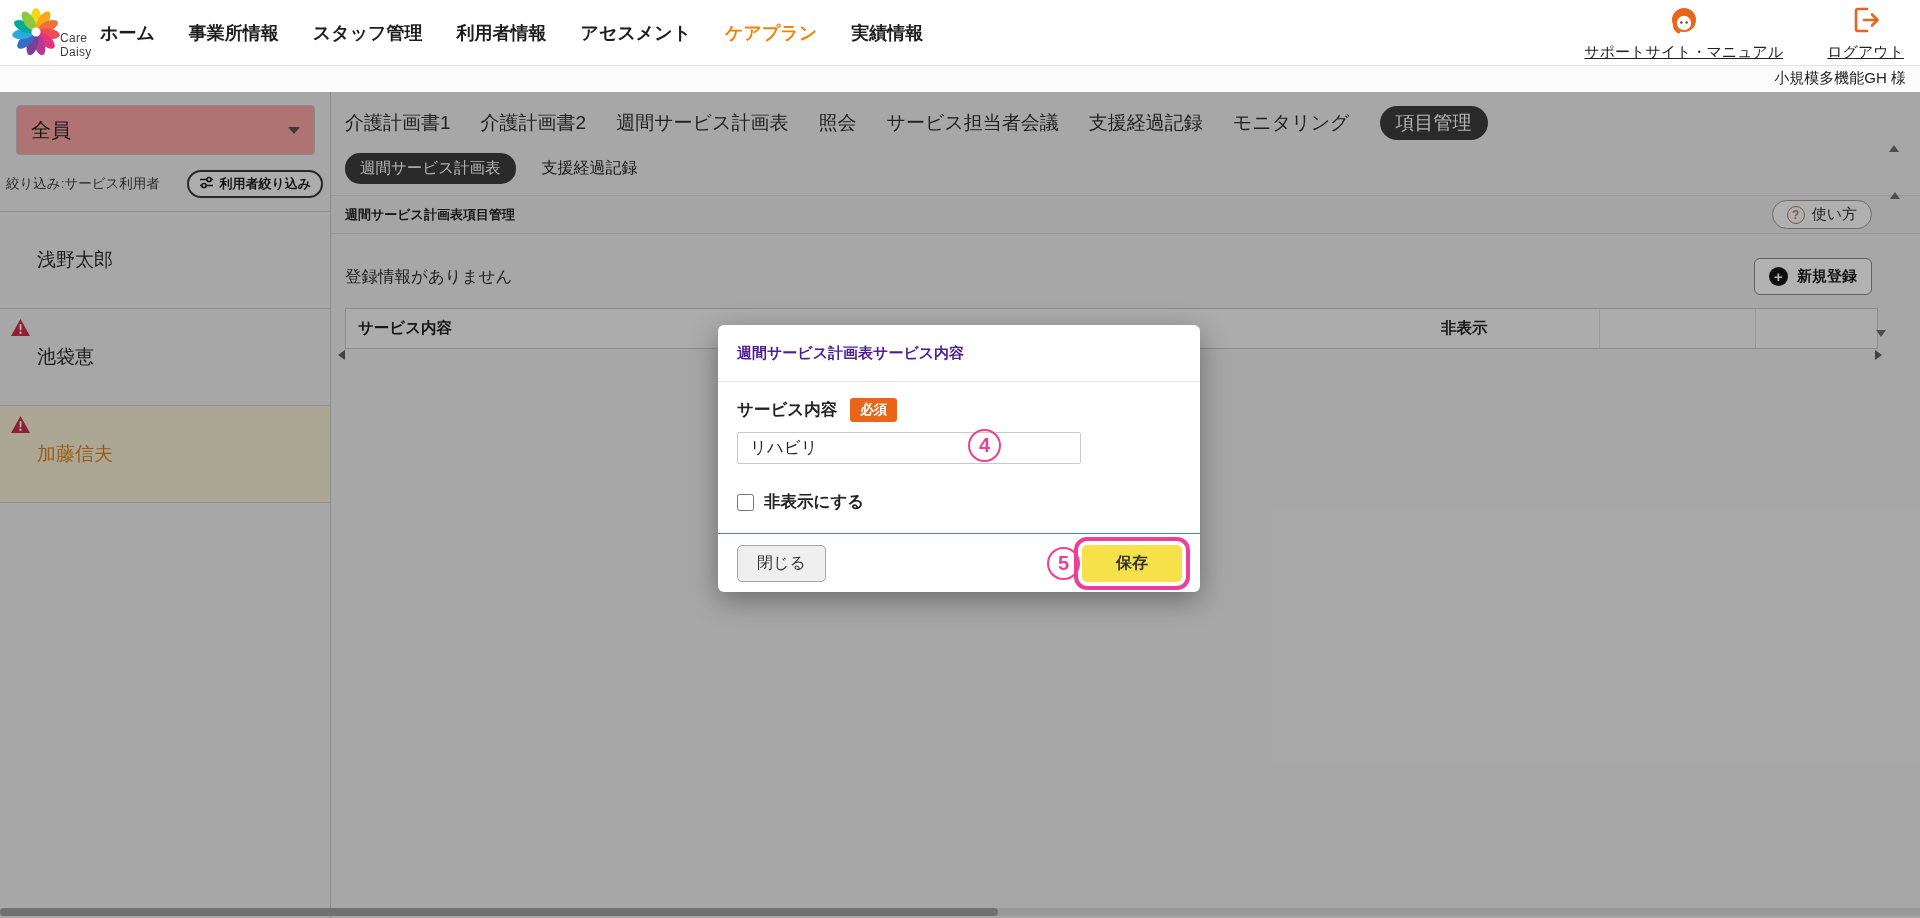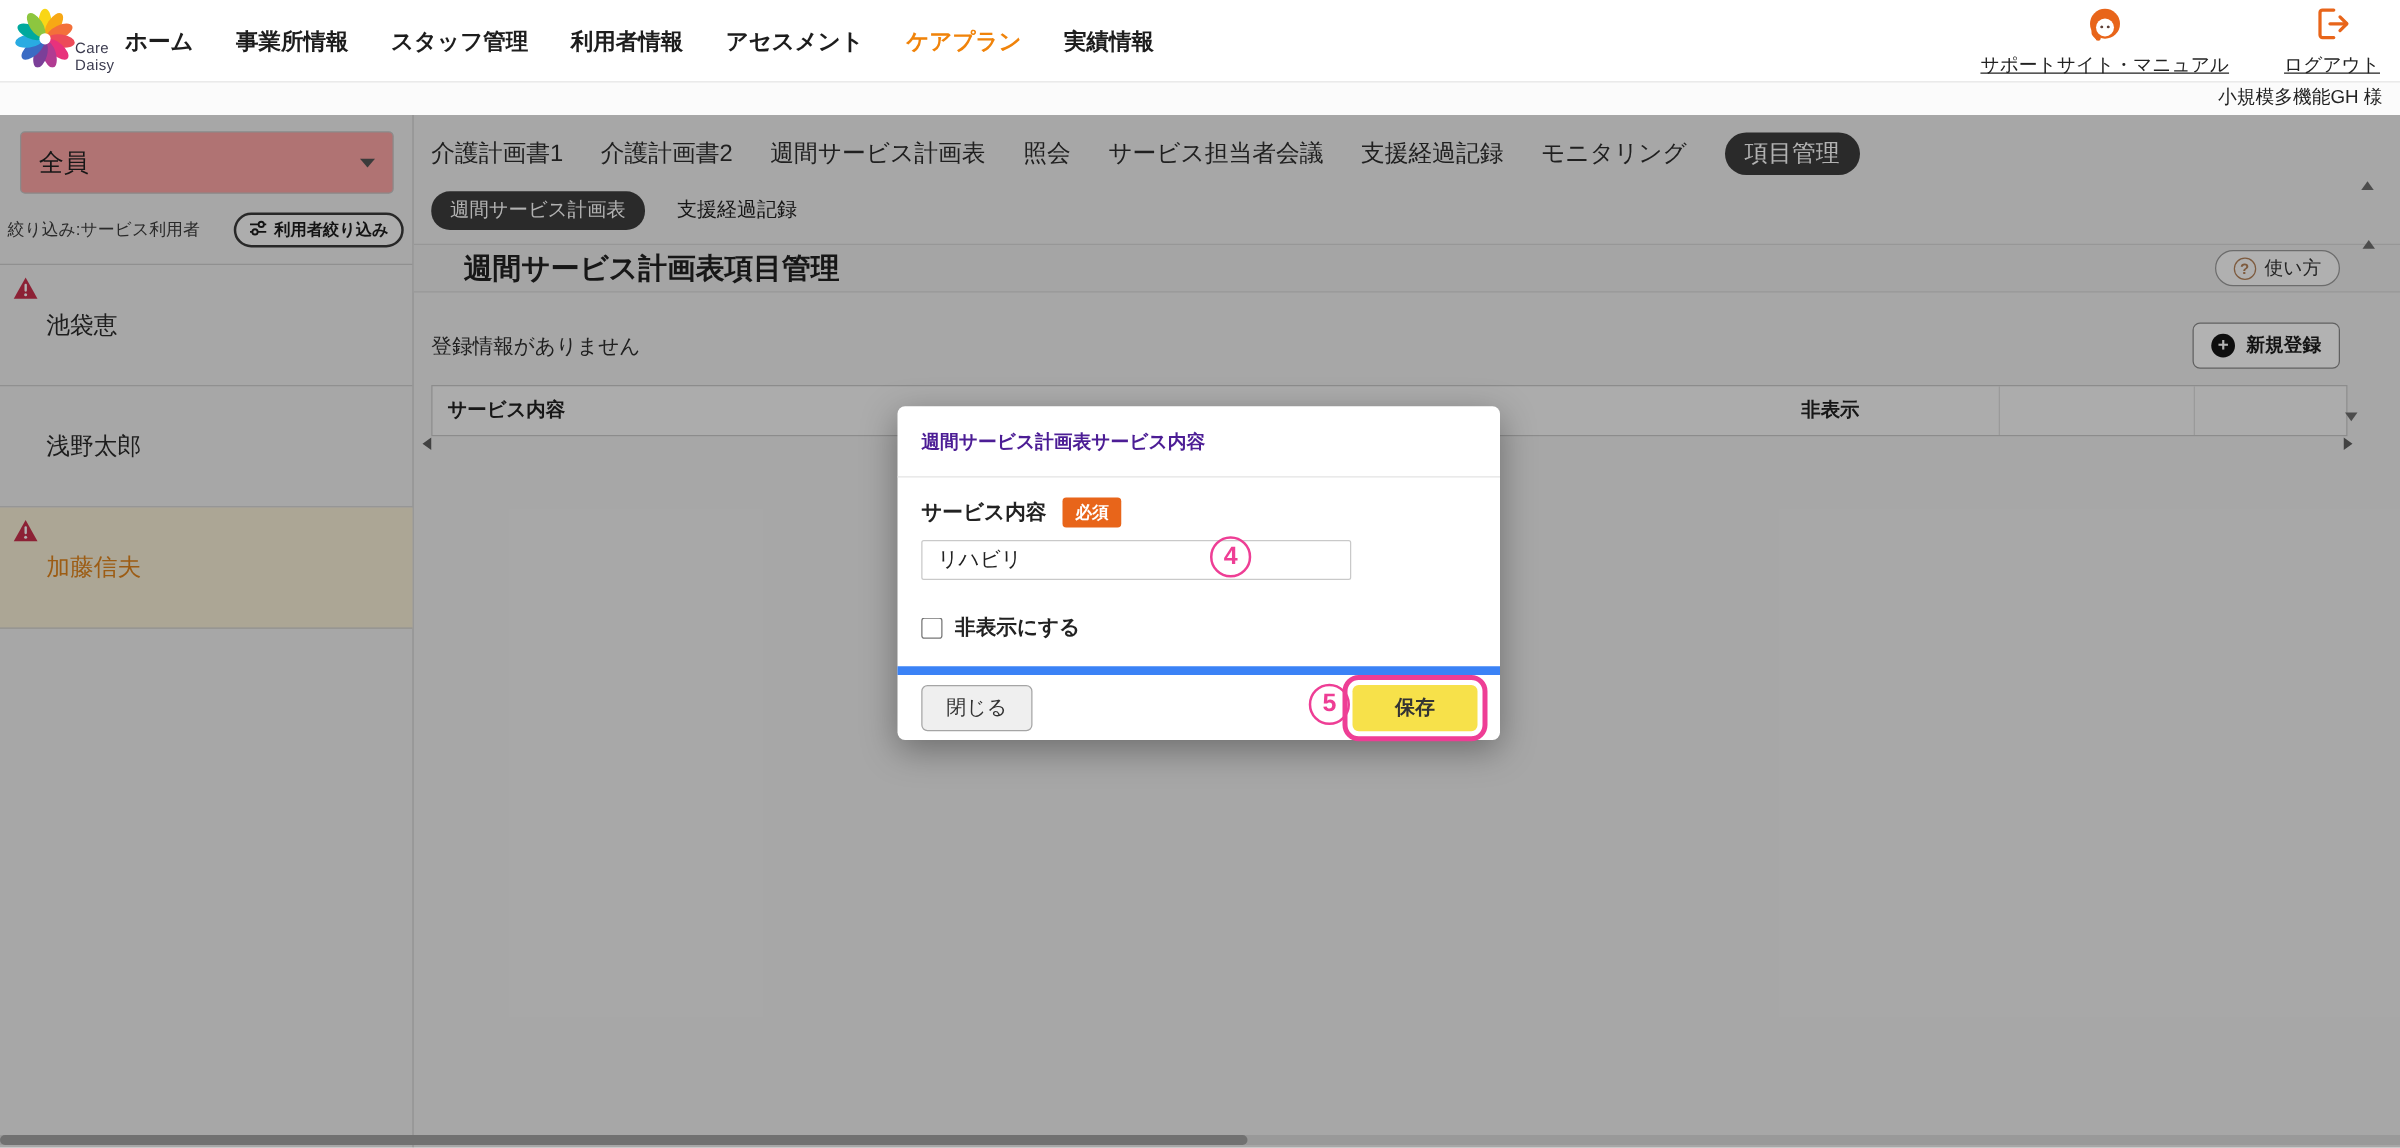--- a/index.html
+++ b/index.html
@@ -43,21 +43,21 @@
   
   .main { position:absolute; left:331px; top:92px; right:0; bottom:0; background:#f0f0f0; }
   .tabs-row { display:flex; align-items:center; gap:30px; padding:14px 0 0 14px; font-size:19px; color:#2e2e2e; }
   .tab { cursor:pointer; white-space:nowrap; }
   .tab.active { background:#3d3d3d; color:#fff; border-radius:17px; padding:4px 16px; }
   .subtabs-row { display:flex; align-items:center; gap:26px; padding:13px 0 11px 14px; font-size:16px; }
   .subtab { cursor:pointer; }
   .subtab.active { background:#3d3d3d; color:#fff; border-radius:15px; padding:5px 15px; font-size:15.5px; }
   .section-header { height:39px; border-top:1px solid #d9d9d9; border-bottom:1px solid #d9d9d9;
                     background:#ececec; display:flex; align-items:center; padding:0 48px 0 14px; }
-  .section-title { font-size:23px; font-weight:bold; color:#222;margin-left:26px; }
+  .section-title { font-size:13px; font-weight:bold; color:#222; }
   .help-button { margin-left:auto; display:flex; align-items:center; gap:7px; background:#fcfcfc;
                  border:1px solid #9b9b9b; border-radius:16px; padding:4px 14px; font-size:15px;
                  color:#333; cursor:pointer; }
   .help-icon { width:18px; height:18px; border-radius:50%; border:1.5px solid #b5835a; color:#b5835a;
                font-size:12px; font-weight:bold; display:flex; align-items:center; justify-content:center; }
   .content-row { display:flex; align-items:center; padding:24px 48px 0 14px; }
   .empty-message { font-size:16.5px; color:#2e2e2e; }
   .new-button { margin-left:auto; display:flex; align-items:center; gap:9px; background:#fff;
                 border:1px solid #8a8a8a; border-radius:6px; padding:8px 14px; font-size:15px;
                 font-weight:bold; color:#1c1c1c; cursor:pointer; }
@@ -89,21 +89,21 @@
   .modal-header { height:57px; display:flex; align-items:center; padding:0 19px;
                   border-bottom:1px solid #e4e4e4; font-size:15px; font-weight:bold; color:#4c1d95; }
   .modal-body { padding:16px 19px 0; }
   .field-label-row { display:flex; align-items:center; gap:13px; font-size:16.5px; font-weight:bold; }
   .required-badge { background:#e8651a; color:#fff; font-size:13.5px; font-weight:bold;
                     padding:3px 10px; border-radius:3px; }
   .text-input { margin-top:10px; width:344px; height:32px; border:1px solid #c9c9c9; border-radius:2px;
                 font-size:16.5px; padding:0 12px; font-family:inherit; color:#222; background:#fff; }
   .checkbox-row { margin-top:27px; display:flex; align-items:center; gap:10px; font-size:16.5px; font-weight:bold; }
   .checkbox-row input { width:17px; height:17px; }
-  .modal-footer { position:absolute; left:0; right:0; bottom:0; height:59px; border-top:7px solid #3b82f6;
+  .modal-footer { position:absolute; left:0; right:0; bottom:0; height:59px; border-top:1px solid #3b82f6;
                   display:flex; align-items:center; padding:0 10px 0 19px; }
   .close-button { background:#efefef; border:1px solid #a5a5a5; border-radius:5px; padding:7px 19px;
                   font-size:16px; color:#333; font-family:inherit; cursor:pointer; }
   .save-wrap { margin-left:auto; border:4px solid #ee3e95; border-radius:13px; padding:4px; }
   .save-button { background:#f7e14a; border:none; border-radius:5px; padding:8px 34px; font-size:16px;
                  font-weight:bold; color:#333; font-family:inherit; cursor:pointer; }
   .ann { position:absolute; width:33px; height:33px; border:2.5px solid #ee3e95; border-radius:50%;
          color:#ee3e95; font-size:20px; font-weight:bold; display:flex; align-items:center;
          justify-content:center; background:transparent; }
   .ann-input { left:250px; top:104px; }
@@ -188,31 +188,31 @@
             <circle cx="10" cy="3.5" r="2.1"></circle>
           <line x1="1" y1="9.5" x2="14" y2="9.5"></line>
             <circle cx="5" cy="9.5" r="2.1"></circle>
         </svg>
       </span>
       <span>利用者絞り込み</span>
     </button>
   </div>
   <div class="user-list">
     <div class="user-row">
+      <span>浅野太郎</span>
+    </div>
+    <div class="user-row">
       <span class="warning-pos">
         <svg width="21" height="19" viewBox="0 0 21 19">
           <path d="M10.5 1 L20 18 H1 Z" fill="#c9304c"></path>
           <rect x="9.6" y="6" width="1.9" height="6.3" rx="0.9" fill="#fff"></rect>
           <circle cx="10.5" cy="14.8" r="1.2" fill="#fff"></circle>
         </svg>
       </span>
       <span>池袋恵</span>
-    </div>
-    <div class="user-row">
-      <span>浅野太郎</span>
     </div>
     <div class="user-row selected">
       <span class="warning-pos">
         <svg width="21" height="19" viewBox="0 0 21 19">
           <path d="M10.5 1 L20 18 H1 Z" fill="#c9304c"></path>
           <rect x="9.6" y="6" width="1.9" height="6.3" rx="0.9" fill="#fff"></rect>
           <circle cx="10.5" cy="14.8" r="1.2" fill="#fff"></circle>
         </svg>
       </span>
       <span>加藤信夫</span>

